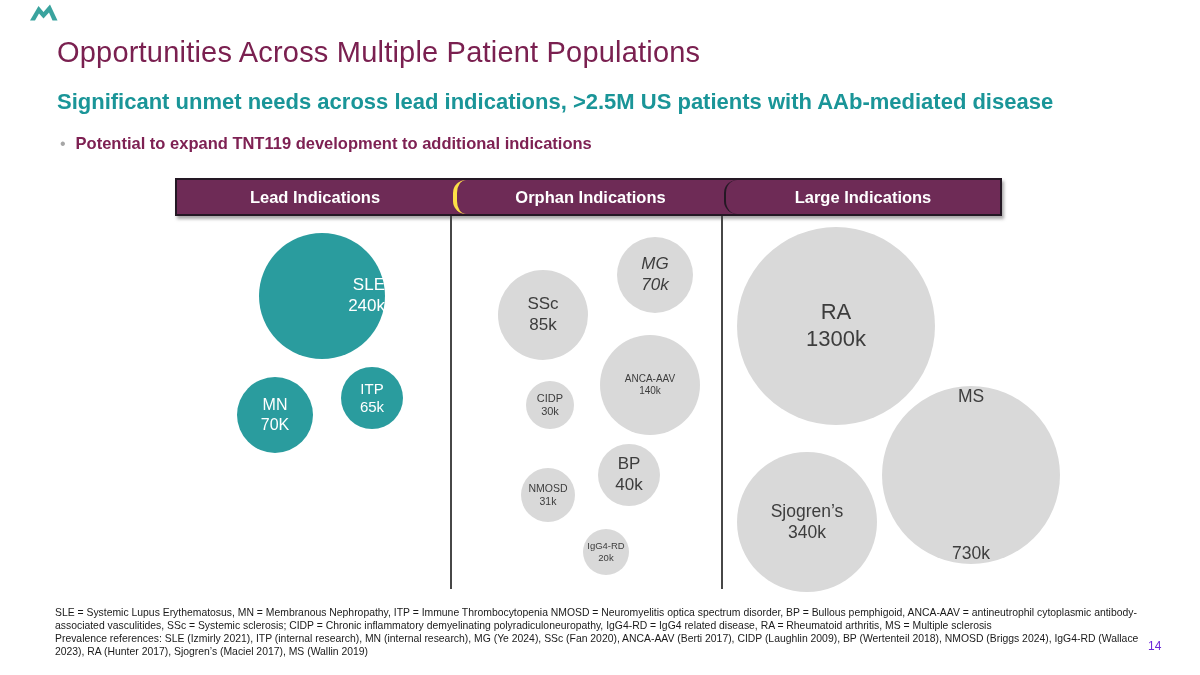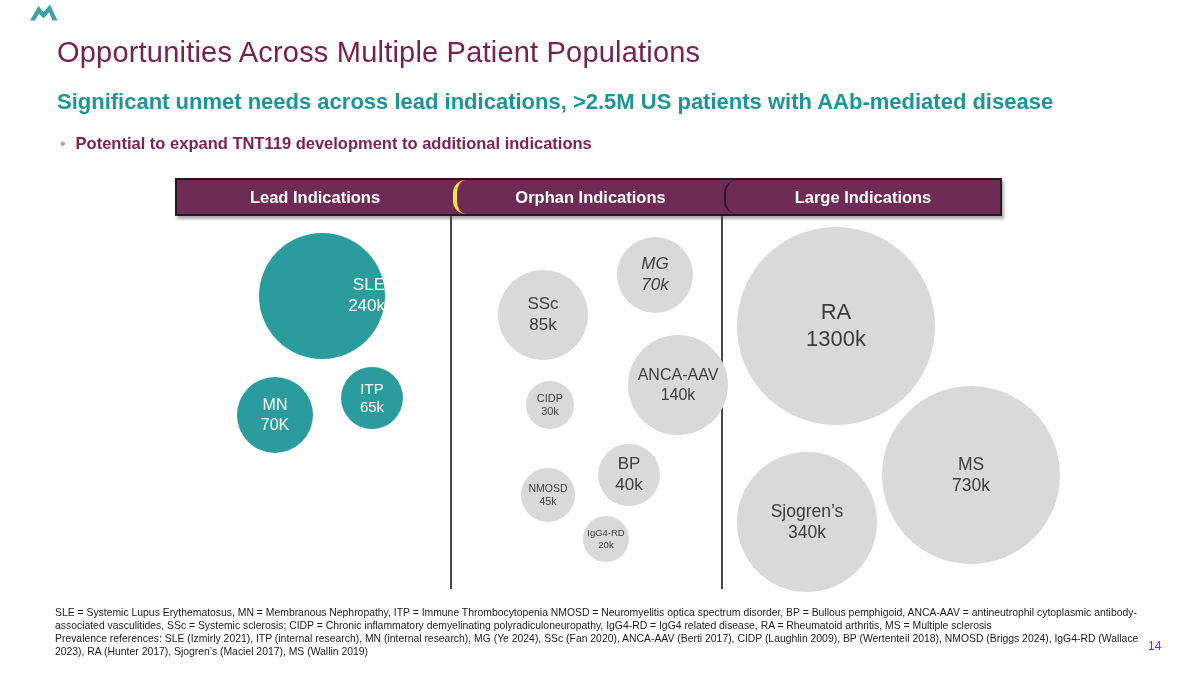--- a/index.html
+++ b/index.html
@@ -103,50 +103,50 @@
   </div>
 
   <div class="bubble gray" style="left:498px;top:270px;width:90px;height:90px;font-size:17px;">
     <span>SSc</span>
     <span>85k</span>
   </div>
   <div class="bubble gray italic" style="left:617px;top:237px;width:76px;height:76px;font-size:17px;">
     <span>MG</span>
     <span>70k</span>
   </div>
-  <div class="bubble gray" style="left:628px;top:335px;width:100px;height:100px;font-size:16px;align-items:center;">
+  <div class="bubble gray" style="left:600px;top:335px;width:100px;height:100px;font-size:10px;align-items:center;">
     <span>ANCA-AAV</span>
     <span>140k</span>
   </div>
   <div class="bubble gray" style="left:526px;top:381px;width:48px;height:48px;font-size:11px;">
     <span>CIDP</span>
     <span>30k</span>
   </div>
   <div class="bubble gray" style="left:598px;top:444px;width:62px;height:62px;font-size:17px;">
     <span>BP</span>
     <span>40k</span>
   </div>
   <div class="bubble gray" style="left:521px;top:468px;width:54px;height:54px;font-size:10.5px;">
     <span>NMOSD</span>
-    <span>45k</span>
+    <span>31k</span>
   </div>
-  <div class="bubble gray" style="left:583px;top:516px;width:46px;height:46px;font-size:9.5px;">
+  <div class="bubble gray" style="left:583px;top:529px;width:46px;height:46px;font-size:9.5px;">
     <span>IgG4-RD</span>
     <span>20k</span>
   </div>
 
   <div class="bubble gray" style="left:737px;top:227px;width:198px;height:198px;font-size:22px;">
     <span>RA</span>
     <span>1300k</span>
   </div>
   <div class="bubble gray" style="left:737px;top:452px;width:140px;height:140px;font-size:17.5px;">
     <span>Sjogren’s</span>
     <span>340k</span>
   </div>
-  <div class="bubble gray" style="left:882px;top:386px;width:178px;height:178px;font-size:17.5px;">
+  <div class="bubble gray" style="left:882px;top:386px;width:178px;height:178px;font-size:17.5px;justify-content:space-between;">
     <span>MS</span>
     <span>730k</span>
   </div>
 
   <div class="footnotes">
     <div>SLE = Systemic Lupus Erythematosus, MN = Membranous Nephropathy, ITP = Immune Thrombocytopenia NMOSD = Neuromyelitis optica spectrum disorder, BP = Bullous pemphigoid, ANCA-AAV = antineutrophil cytoplasmic antibody-</div>
     <div>associated vasculitides, SSc = Systemic sclerosis; CIDP = Chronic inflammatory demyelinating polyradiculoneuropathy, IgG4-RD = IgG4 related disease, RA = Rheumatoid arthritis, MS = Multiple sclerosis</div>
     <div>Prevalence references: SLE (Izmirly 2021), ITP (internal research), MN (internal research), MG (Ye 2024), SSc (Fan 2020), ANCA-AAV (Berti 2017), CIDP (Laughlin 2009), BP (Wertenteil 2018), NMOSD (Briggs 2024), IgG4-RD (Wallace</div>
     <div>2023), RA (Hunter 2017),  Sjogren’s (Maciel 2017), MS (Wallin 2019)</div>
   </div>

